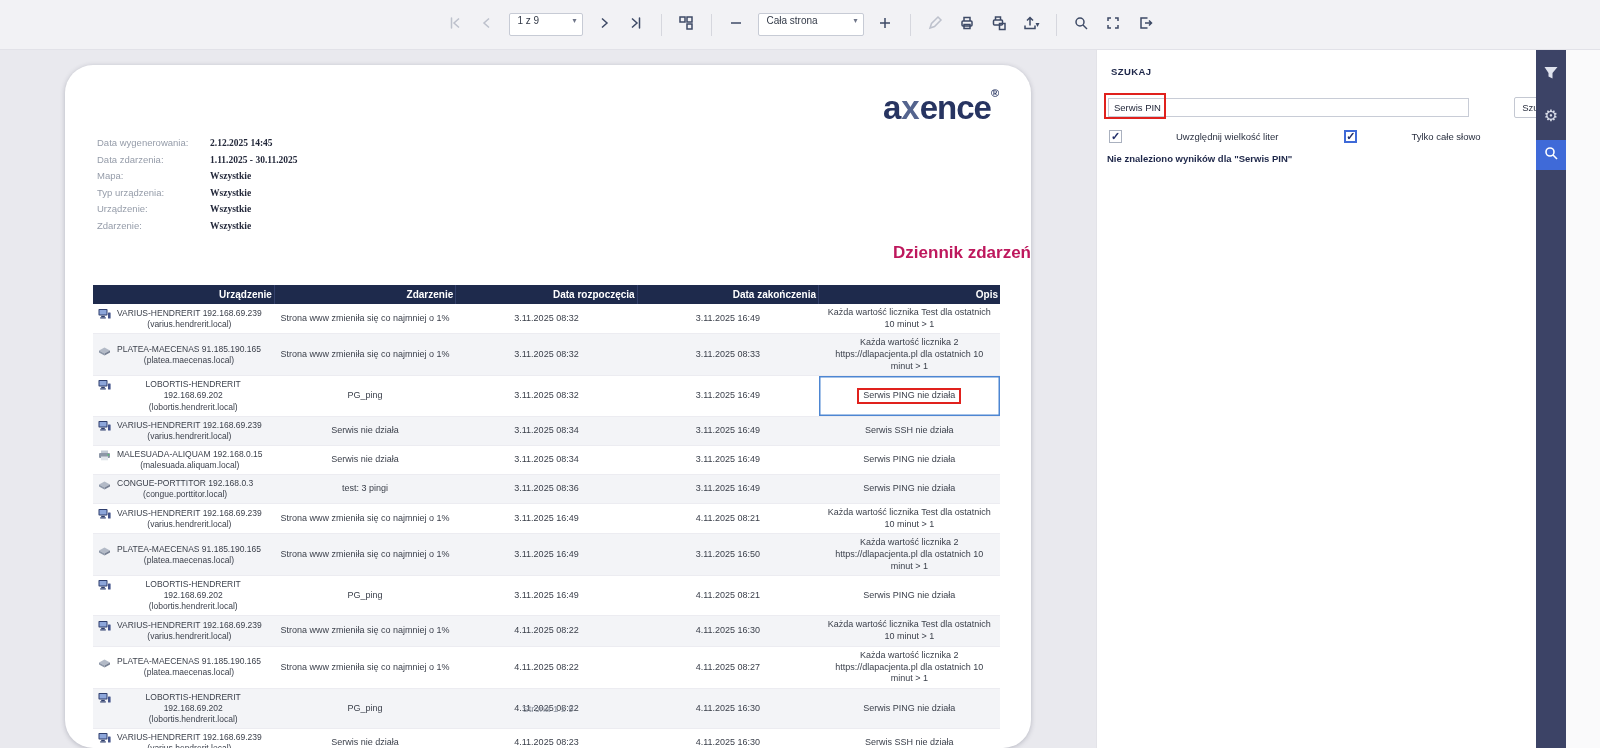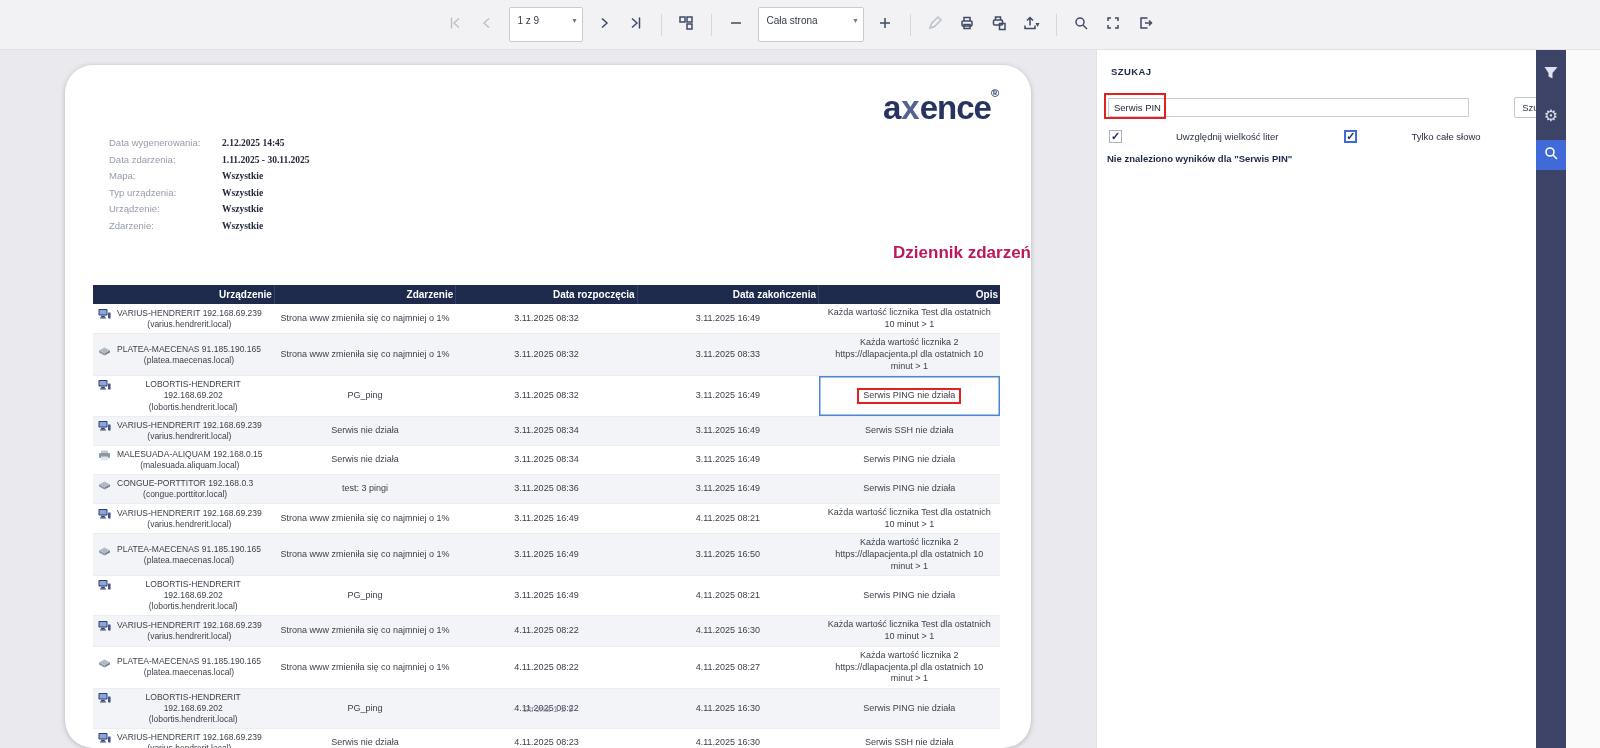--- a/index.html
+++ b/index.html
@@ -8,36 +8,36 @@
 
   
   .toolbar { position:absolute; left:0; top:0; width:1600px; height:50px;
              background:#f2f2f5; display:flex; align-items:center; justify-content:center; gap:5px;
              border-bottom:1px solid #e2e2e8; z-index:5; }
   .tb-btn { width:27px; height:27px; display:flex; align-items:center; justify-content:center;
             border-radius:3px; cursor:pointer; }
   .tb-btn svg { stroke:#3e4a66; stroke-width:1.5; fill:none; }
   .tb-btn.disabled svg { stroke:#bdc1cc; }
   .tb-sep { width:1px; height:22px; background:#d6d7de; margin:0 6px; }
-  .dd { height:35px; background:#fff; border:1px solid #c7cbd5; border-radius:2px;
+  .dd { height:23px; background:#fff; border:1px solid #c7cbd5; border-radius:2px;
         display:flex; align-items:center; font-size:10px; color:#333a48; padding:0 5px 8px 8px; cursor:pointer; }
   .dd .caret { margin-left:auto; color:#6f7689; font-size:8px; padding-left:8px; }
   .dd.page-dd { width:74px; margin:0 3px; }
   .dd.zoom-dd { width:106px; margin:0 3px;gap:22px; }
   .export-caret { font-size:8px; color:#3e4a66; margin-left:-3px; }
 
   
   .page { position:absolute; left:65px; top:65px; width:966px; height:683px; background:#fff;
           box-shadow:0 1px 5px rgba(50,55,75,.28);border-radius:28px; }
   .logo { position:absolute; right:32px; top:22px; font-size:33px; font-weight:bold;
           color:#273461; letter-spacing:-1px; }
   .logo .lx { color:#54648e; padding:0 1px; }
   .logo sup { font-size:11px; color:#273461; vertical-align:22px; letter-spacing:0; }
   .meta { position:absolute; left:32px; top:70px; }
-  .meta-row { display:flex; line-height:16.5px; font-size:9.5px;margin-left:12px; }
+  .meta-row { display:flex; line-height:16.5px; font-size:9.5px; }
   .meta-label { width:113px; color:#959ca9; }
   .meta-value { font-weight:bold; color:#23283a;font-family:Liberation Serif, serif; }
   .doc-title { position:absolute; left:0; top:178px; width:100%; text-align:right;
                font-size:17px; font-weight:bold; color:#be185d; }
 
   table.events { position:absolute; left:28px; top:220px; width:907px; border-collapse:collapse;
                  table-layout:fixed; font-size:9px; color:#3a3f4a; }
   table.events thead th { background:#1e2a4c; color:#fff; font-size:10px; font-weight:bold;
                           padding:4px 2px; border-right:1px solid #33406a;text-align:right; }
   table.events thead th:last-child { border-right:none; }

